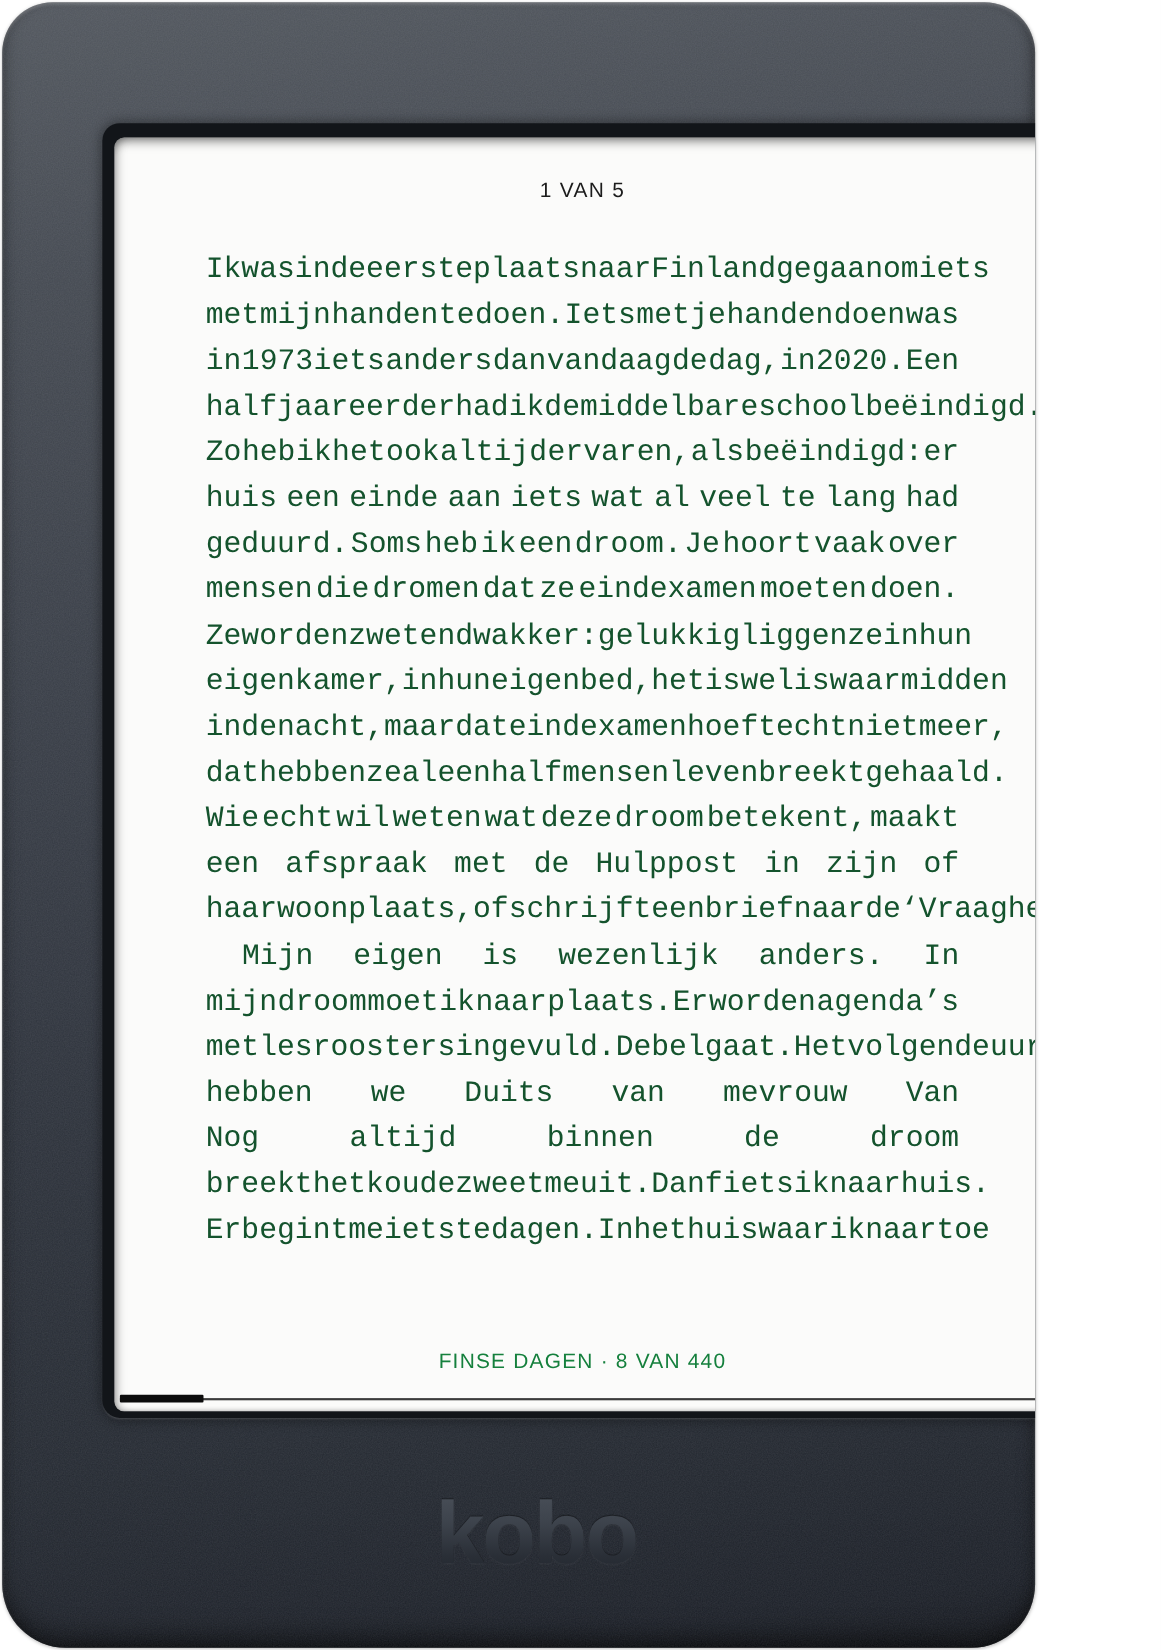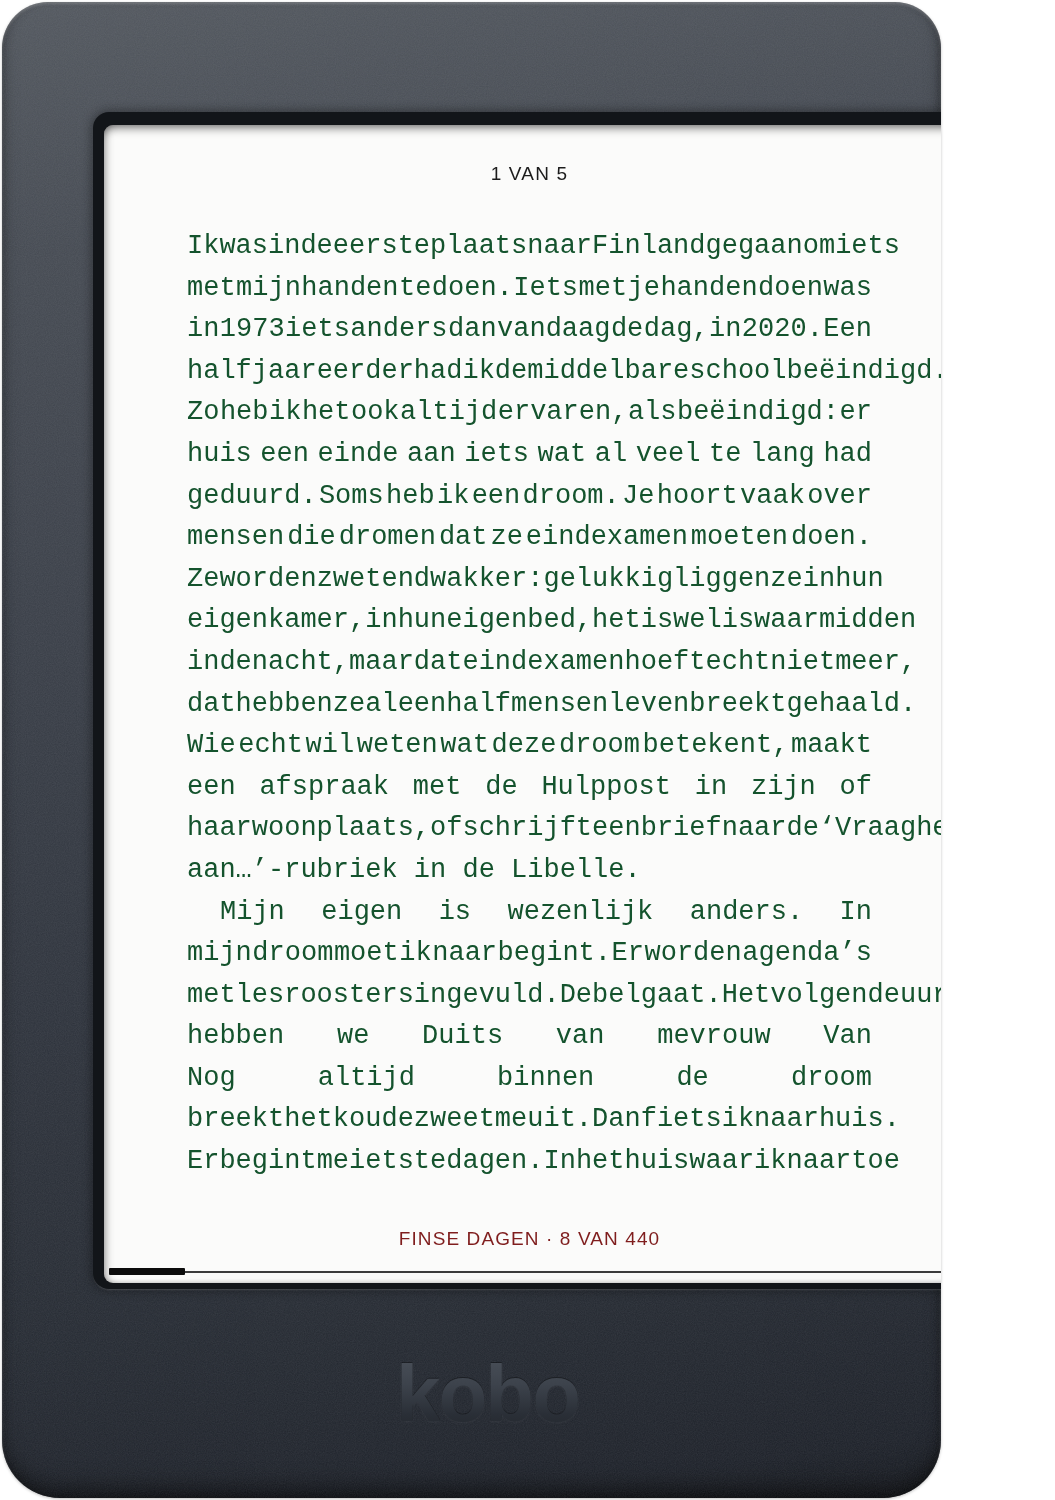--- a/index.html
+++ b/index.html
@@ -35,21 +35,21 @@
     font:400 19px/1.2 "Liberation Sans",sans-serif;letter-spacing:1.2px;color:#1c1c1c;}
 
   .body-text{position:absolute;top:106px;left:83px;right:83px;
     font-family:Liberation Mono, monospace;
     font-size:27px;color:#14532d;}
   .line{display:flex;justify-content:space-between;height:41.6px;align-items:baseline;}
   .line.left{display:block;}
   .line.indent{padding-left:33px;}
 
   .page-footer{position:absolute;top:1103px;left:0;right:0;text-align:center;
-    font:400 19px/1.2 "Liberation Sans",sans-serif;letter-spacing:1.1px;color:#7f1d1d;}
+    font:400 19px/1.2 "Liberation Sans",sans-serif;letter-spacing:1.1px;color:#15803d;}
 
   
   .progress{position:absolute;left:5px;right:5px;top:1143px;height:8px;}
   .progress .track{position:absolute;left:0;right:0;top:3px;height:2px;background:#3c3c3c;}
   .progress .fill{position:absolute;left:0;top:0;height:7px;background:#0c0c0c;border-radius:1px;}
 
   
   .logo{position:absolute;left:0;right:0;top:1352px;text-align:center;
     font:700 80px/1 "Liberation Sans",sans-serif;letter-spacing:-2px;
     background:linear-gradient(#4a5059 0%,#3d434c 38%,#2a2f37 75%,#22262d 100%);
@@ -244,36 +244,35 @@
             <span>woonplaats,</span>
             <span>of</span>
             <span>schrijft</span>
             <span>een</span>
             <span>brief</span>
             <span>naar</span>
             <span>de</span>
             <span>‘Vraag</span>
             <span>het</span>
           </div>
-          <div class="line left">aan…’-rubriek in de Libelle.</div>
           <div class="line indent">
             <span>Mijn</span>
             <span>eigen</span>
             <span>is</span>
             <span>wezenlijk</span>
             <span>anders.</span>
             <span>In</span>
           </div>
           <div class="line">
             <span>mijn</span>
             <span>droom</span>
             <span>moet</span>
             <span>ik</span>
             <span>naar</span>
-            <span>begint.</span>
+            <span>plaats.</span>
             <span>Er</span>
             <span>worden</span>
             <span>agenda’s</span>
           </div>
           <div class="line">
             <span>met</span>
             <span>lesroosters</span>
             <span>ingevuld.</span>
             <span>De</span>
             <span>bel</span>

